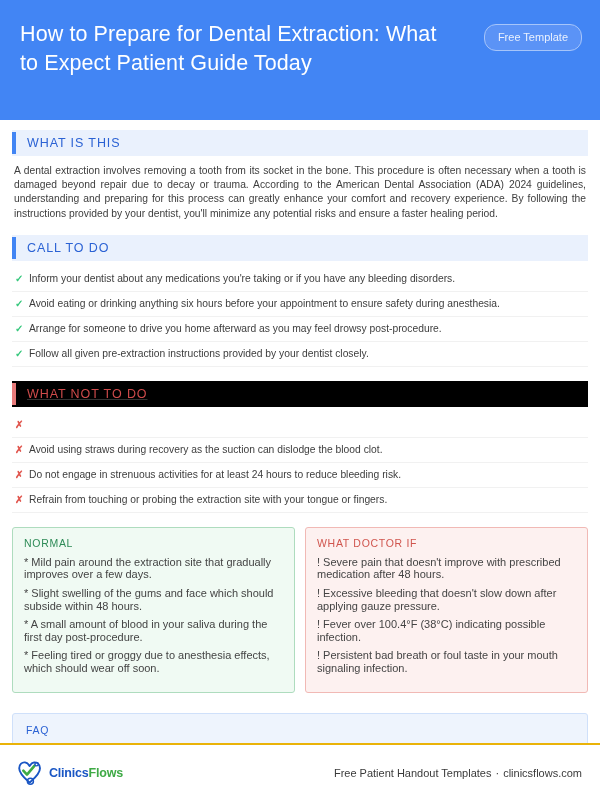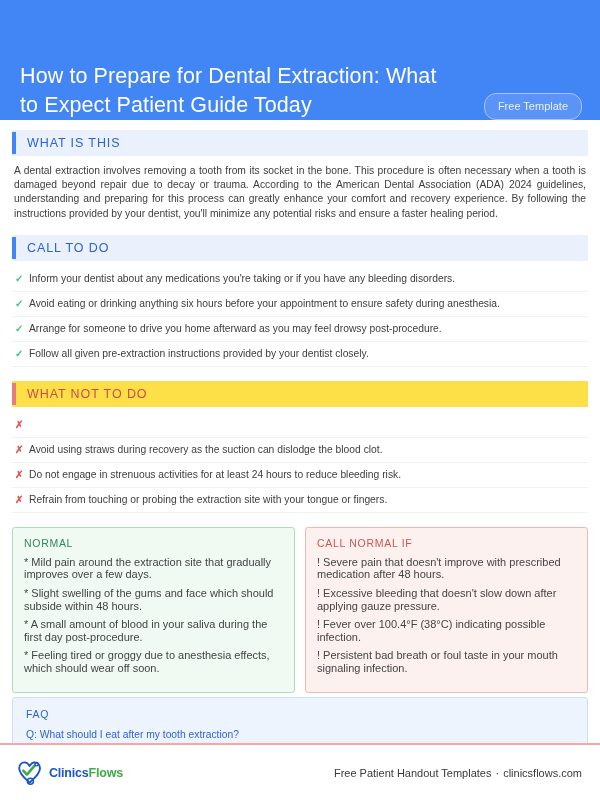--- a/index.html
+++ b/index.html
@@ -17,21 +17,21 @@
     position: relative;
   }
 
   
   .header {
     background: #4285f4;
     height: 120px;
     box-sizing: border-box;
     padding: 16px 18px 0 20px;
     display: flex;
-    align-items: flex-end;
+    align-items: flex-start;
     justify-content: space-between;
   }
   .header-title {
     color: #ffffff;
     font-size: 21.5px;
     line-height: 29px;
     font-weight: 400;
     letter-spacing: 0.1px;
     max-width: 440px;
     padding-top: 4px;
@@ -68,21 +68,21 @@
     flex: none;
   }
   .sec-head .sec-title {
     font-size: 12.5px;
     letter-spacing: 0.9px;
     padding-left: 11px;
   }
   .sec-head.blue        { background: #eaf1fd; }
   .sec-head.blue .accent{ background: #4285f4; }
   .sec-head.blue .sec-title { color: #2b62d4; }
-  .sec-head.red         { background: #fde047; }
+  .sec-head.red         { background: #000000; text-decoration: underline; }
   .sec-head.red .accent { background: #e87b7b; }
   .sec-head.red .sec-title { color: #cf4b4b; }
 
   
   .intro {
     font-size: 10.3px;
     line-height: 14.2px;
     color: #3d3d3d;
     text-align: justify;
     padding: 2px 2px 0 2px;
@@ -108,21 +108,21 @@
   }
   .list-row .mark.ok  { color: #34c77b; }
   .list-row .mark.no  { color: #e1574f; }
   .list-row .txt { flex: 1; }
 
   
   .boxes {
     display: flex;
     gap: 10px;
     margin-top: 4px;
-    margin-bottom: 4px;
+    margin-bottom: 20px;
   }
   .box {
     flex: 1;
     border-radius: 3px;
     box-sizing: border-box;
     padding: 9px 11px 11px 11px;
     min-height: 138px;
   }
   .box.normal {
     background: #f0faf3;
@@ -173,21 +173,21 @@
     margin-bottom: 1px;
   }
 
   
   .footer {
     position: absolute;
     left: 0;
     right: 0;
     bottom: 0;
     height: 57px;
-    border-top: 2px solid #fca5a5;
+    border-top: 2px solid #eab308;
     display: flex;
     align-items: center;
     justify-content: space-between;
     padding: 0 18px 0 16px;
     box-sizing: border-box;
     background: #ffffff;
   }
   .logo {
     display: flex;
     align-items: center;
@@ -271,21 +271,21 @@
 
     <div class="box normal">
       <div class="box-title">NORMAL</div>
       <div class="box-item">* Mild pain around the extraction site that gradually improves over a few days.</div>
       <div class="box-item">* Slight swelling of the gums and face which should subside within 48 hours.</div>
       <div class="box-item">* A small amount of blood in your saliva during the first day post-procedure.</div>
       <div class="box-item">* Feeling tired or groggy due to anesthesia effects, which should wear off soon.</div>
     </div>
 
     <div class="box doctor">
-      <div class="box-title">CALL NORMAL IF</div>
+      <div class="box-title">WHAT DOCTOR IF</div>
       <div class="box-item">! Severe pain that doesn't improve with prescribed medication after 48 hours.</div>
       <div class="box-item">! Excessive bleeding that doesn't slow down after applying gauze pressure.</div>
       <div class="box-item">! Fever over 100.4°F (38°C) indicating possible infection.</div>
       <div class="box-item">! Persistent bad breath or foul taste in your mouth signaling infection.</div>
     </div>
 
   </div>
 
   <div class="faq">
     <div class="faq-title">FAQ</div>

